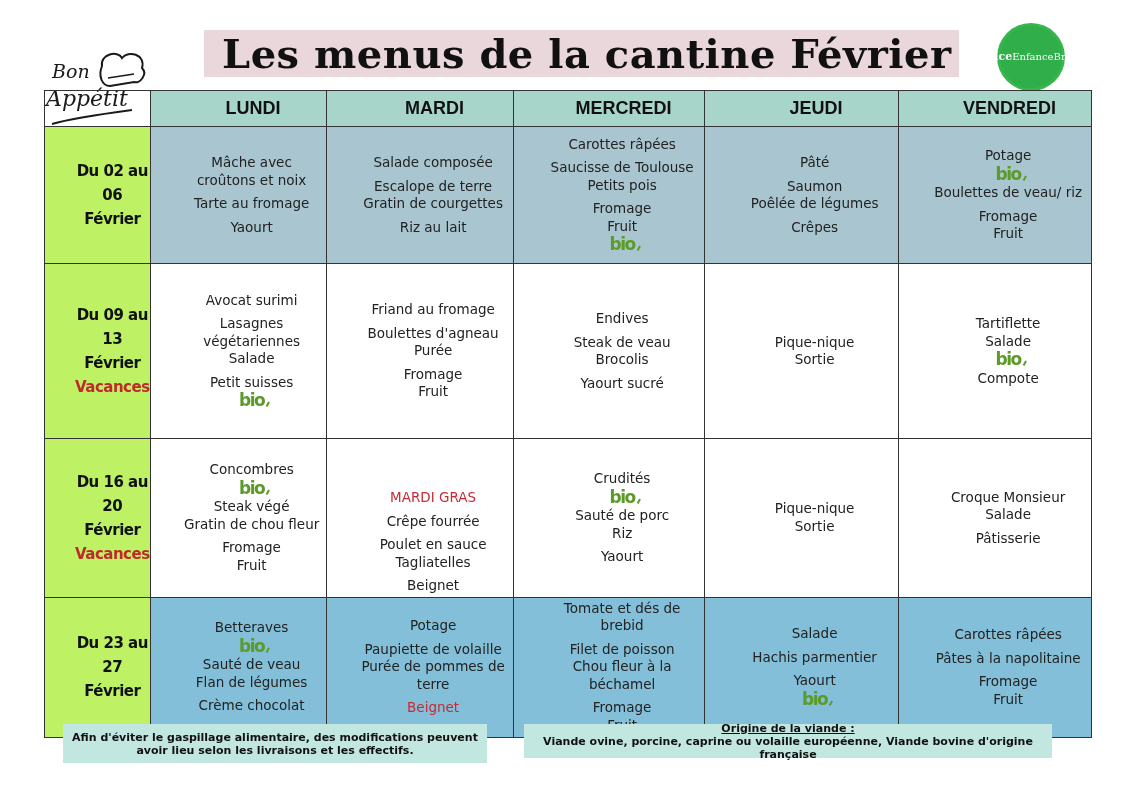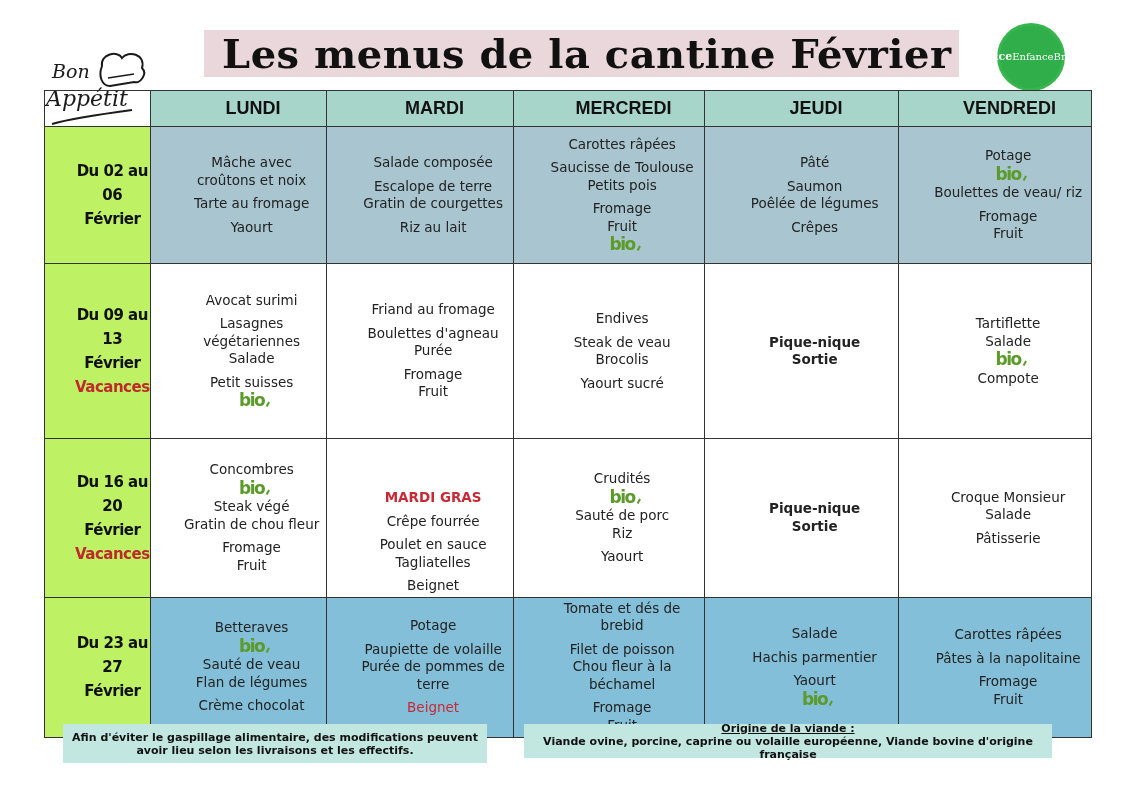--- a/index.html
+++ b/index.html
@@ -58,21 +58,21 @@
   }
   .row-1 td.cell { background: #a9c6d0; }
   .row-2 td.cell, .row-3 td.cell { background: #ffffff; }
   .row-4 td.cell { background: #83bfd8; }
   .grp { margin: 6px 0; }
   .grp:first-child { margin-top: 0; }
   .grp:last-child { margin-bottom: 0; }
   .ln { display: block; }
   .green { color: #2a9a2e; }
   .red { color: #c62a35; }
-  .red-bold { color: #c62a35; font-weight: bold; margin-top: 48px; }
+  .red-bold { color: #c62a35; font-weight: normal; margin-top: 48px; }
 
   .bio {
     display: inline-block; position: relative; height: 18px; line-height: 18px;
     font-family: "DejaVu Sans", sans-serif; font-weight: bold; font-size: 17px;
     color: #5c9a2a; letter-spacing: -1.5px;
   }
   .bio::after {
     content: ""; position: absolute; right: -5px; bottom: 3px; width: 3px; height: 5px;
     border-right: 2px solid #5c9a2a; transform: rotate(30deg);
   }

